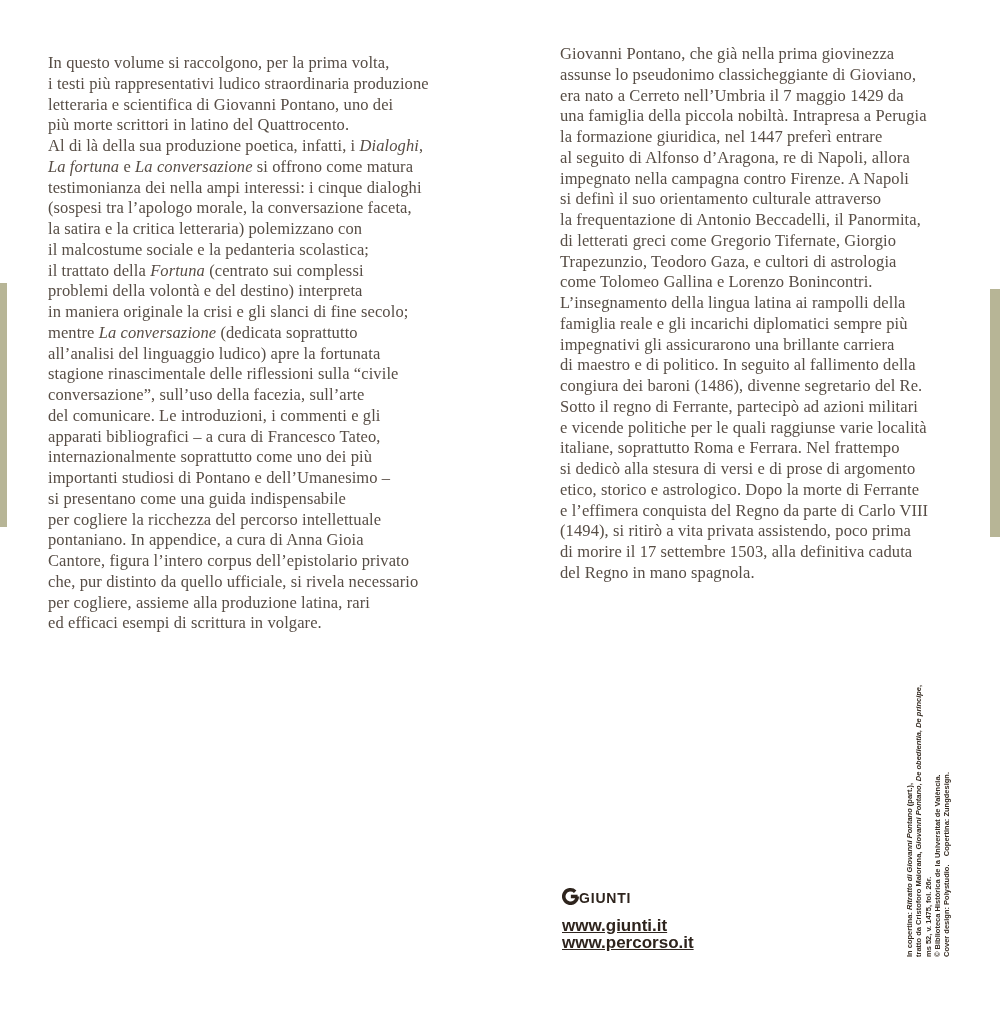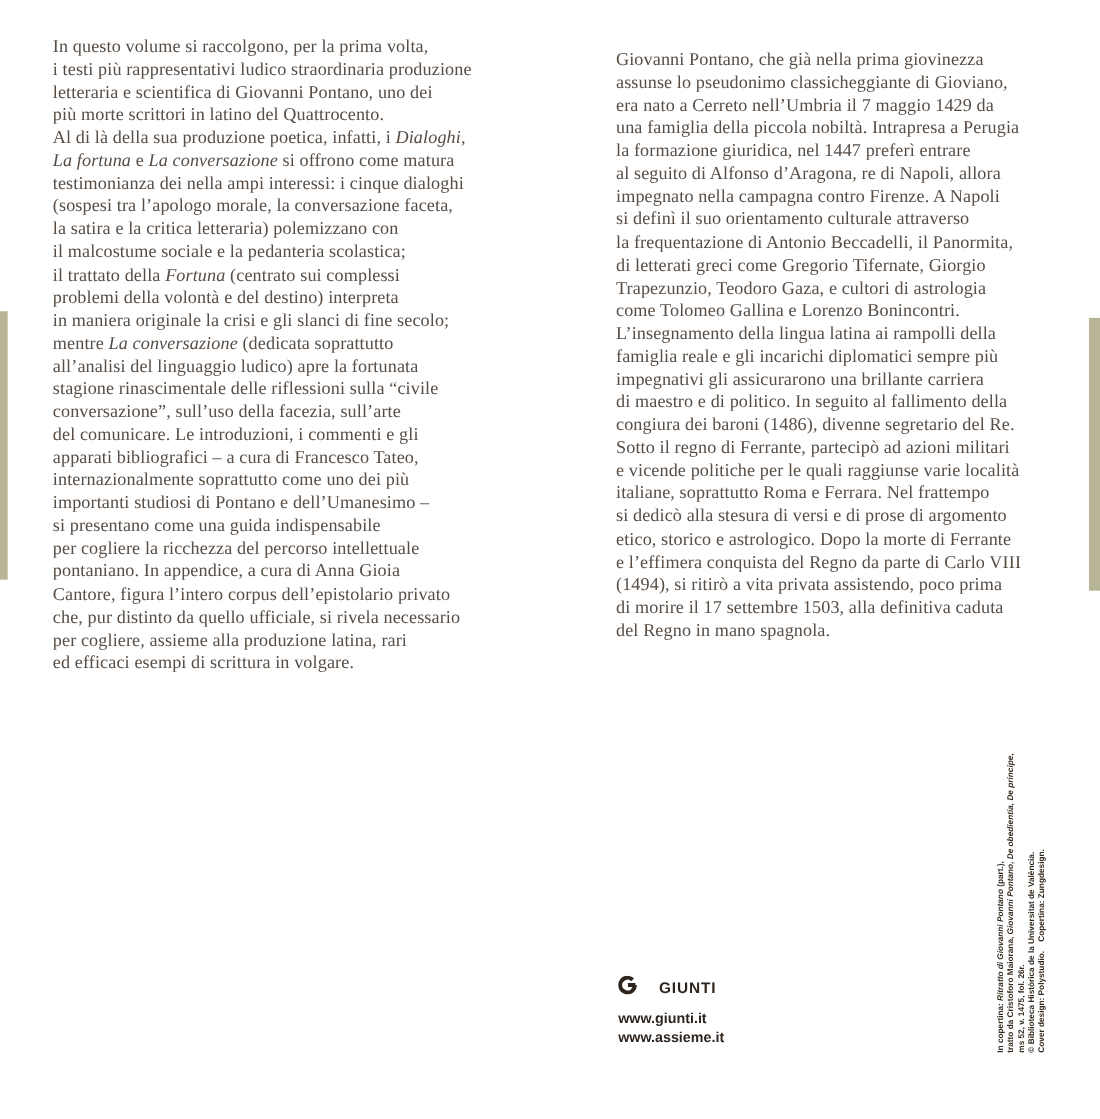--- a/index.html
+++ b/index.html
@@ -21,37 +21,37 @@
   .band-left  { left: 0;    top: 283px; width: 7px;  height: 244px; }
   .band-right { left: 990px; top: 289px; width: 10px; height: 248px; }
 
   .text-col {
     position: absolute;
     color: #574d45;
     font-size: 16.5px;
     line-height: 20.75px;
     letter-spacing: 0.1px;
   }
-  .col-left  { left: 48px;  top: 32px; width: 475px; }
+  .col-left  { left: 48px;  top: 53px; width: 475px; }
   .col-right { left: 560px; top: 44px; width: 442px; }
   .text-col .line { white-space: nowrap; }
 
   .publisher {
     position: absolute;
     left: 562px; top: 888px;
     color: #2e241d;
     font-family: "Liberation Sans", sans-serif;
   }
-  .logo-row { display: flex; align-items: center; gap: 20px; height: 20px; }
+  .logo-row { display: flex; align-items: center; gap: 0; height: 20px; }
   .g-mark { display: inline-block; }
   .logo-text {
     font-size: 14px; font-weight: 700; letter-spacing: 0.8px;
     color: #2e241d;
   }
-  .urls { margin-top: 9px; font-size: 13px; font-weight: 700; line-height: 17px; color: #2e241d; }
+  .urls { margin-top: 9px; font-size: 17px; font-weight: 700; line-height: 17px; color: #2e241d; text-decoration: underline; }
 
   .credits {
     position: absolute;
     left: 905px; top: 957px;
     width: 300px;
     transform: rotate(-90deg);
     transform-origin: 0 0;
     color: #33291f;
     font-family: "Liberation Sans", sans-serif;
     font-size: 7.5px;
@@ -133,21 +133,21 @@
       <span class="g-mark">
         <svg width="17" height="17" viewBox="0 0 24 24" aria-hidden="true">
           <path d="M21.5 12 A9.5 9.5 0 1 1 18.6 5.2" fill="none" stroke="#2e241d" stroke-width="5"></path>
           <path d="M12.5 12 H22" fill="none" stroke="#2e241d" stroke-width="5"></path>
         </svg>
       </span>
       <span class="logo-text">GIUNTI</span>
     </div>
     <div class="urls">
       <div>www.giunti.it</div>
-      <div>www.assieme.it</div>
+      <div>www.percorso.it</div>
     </div>
   </div>
 
   <div class="credits">
       <div class="line">In copertina: <i>Ritratto di Giovanni Pontano</i> (part.),</div>
       <div class="line">tratto da Cristoforo Maiorana, <i>Giovanni Pontano, De obedientia, De principe</i>,</div>
       <div class="line">ms 52, v. 1475, fol. 26r.</div>
       <div class="line">© Biblioteca Històrica de la Universitat de València.</div>
       <div class="line">Cover design: Polystudio.    Copertina: Zungdesign.</div>
     </div>

